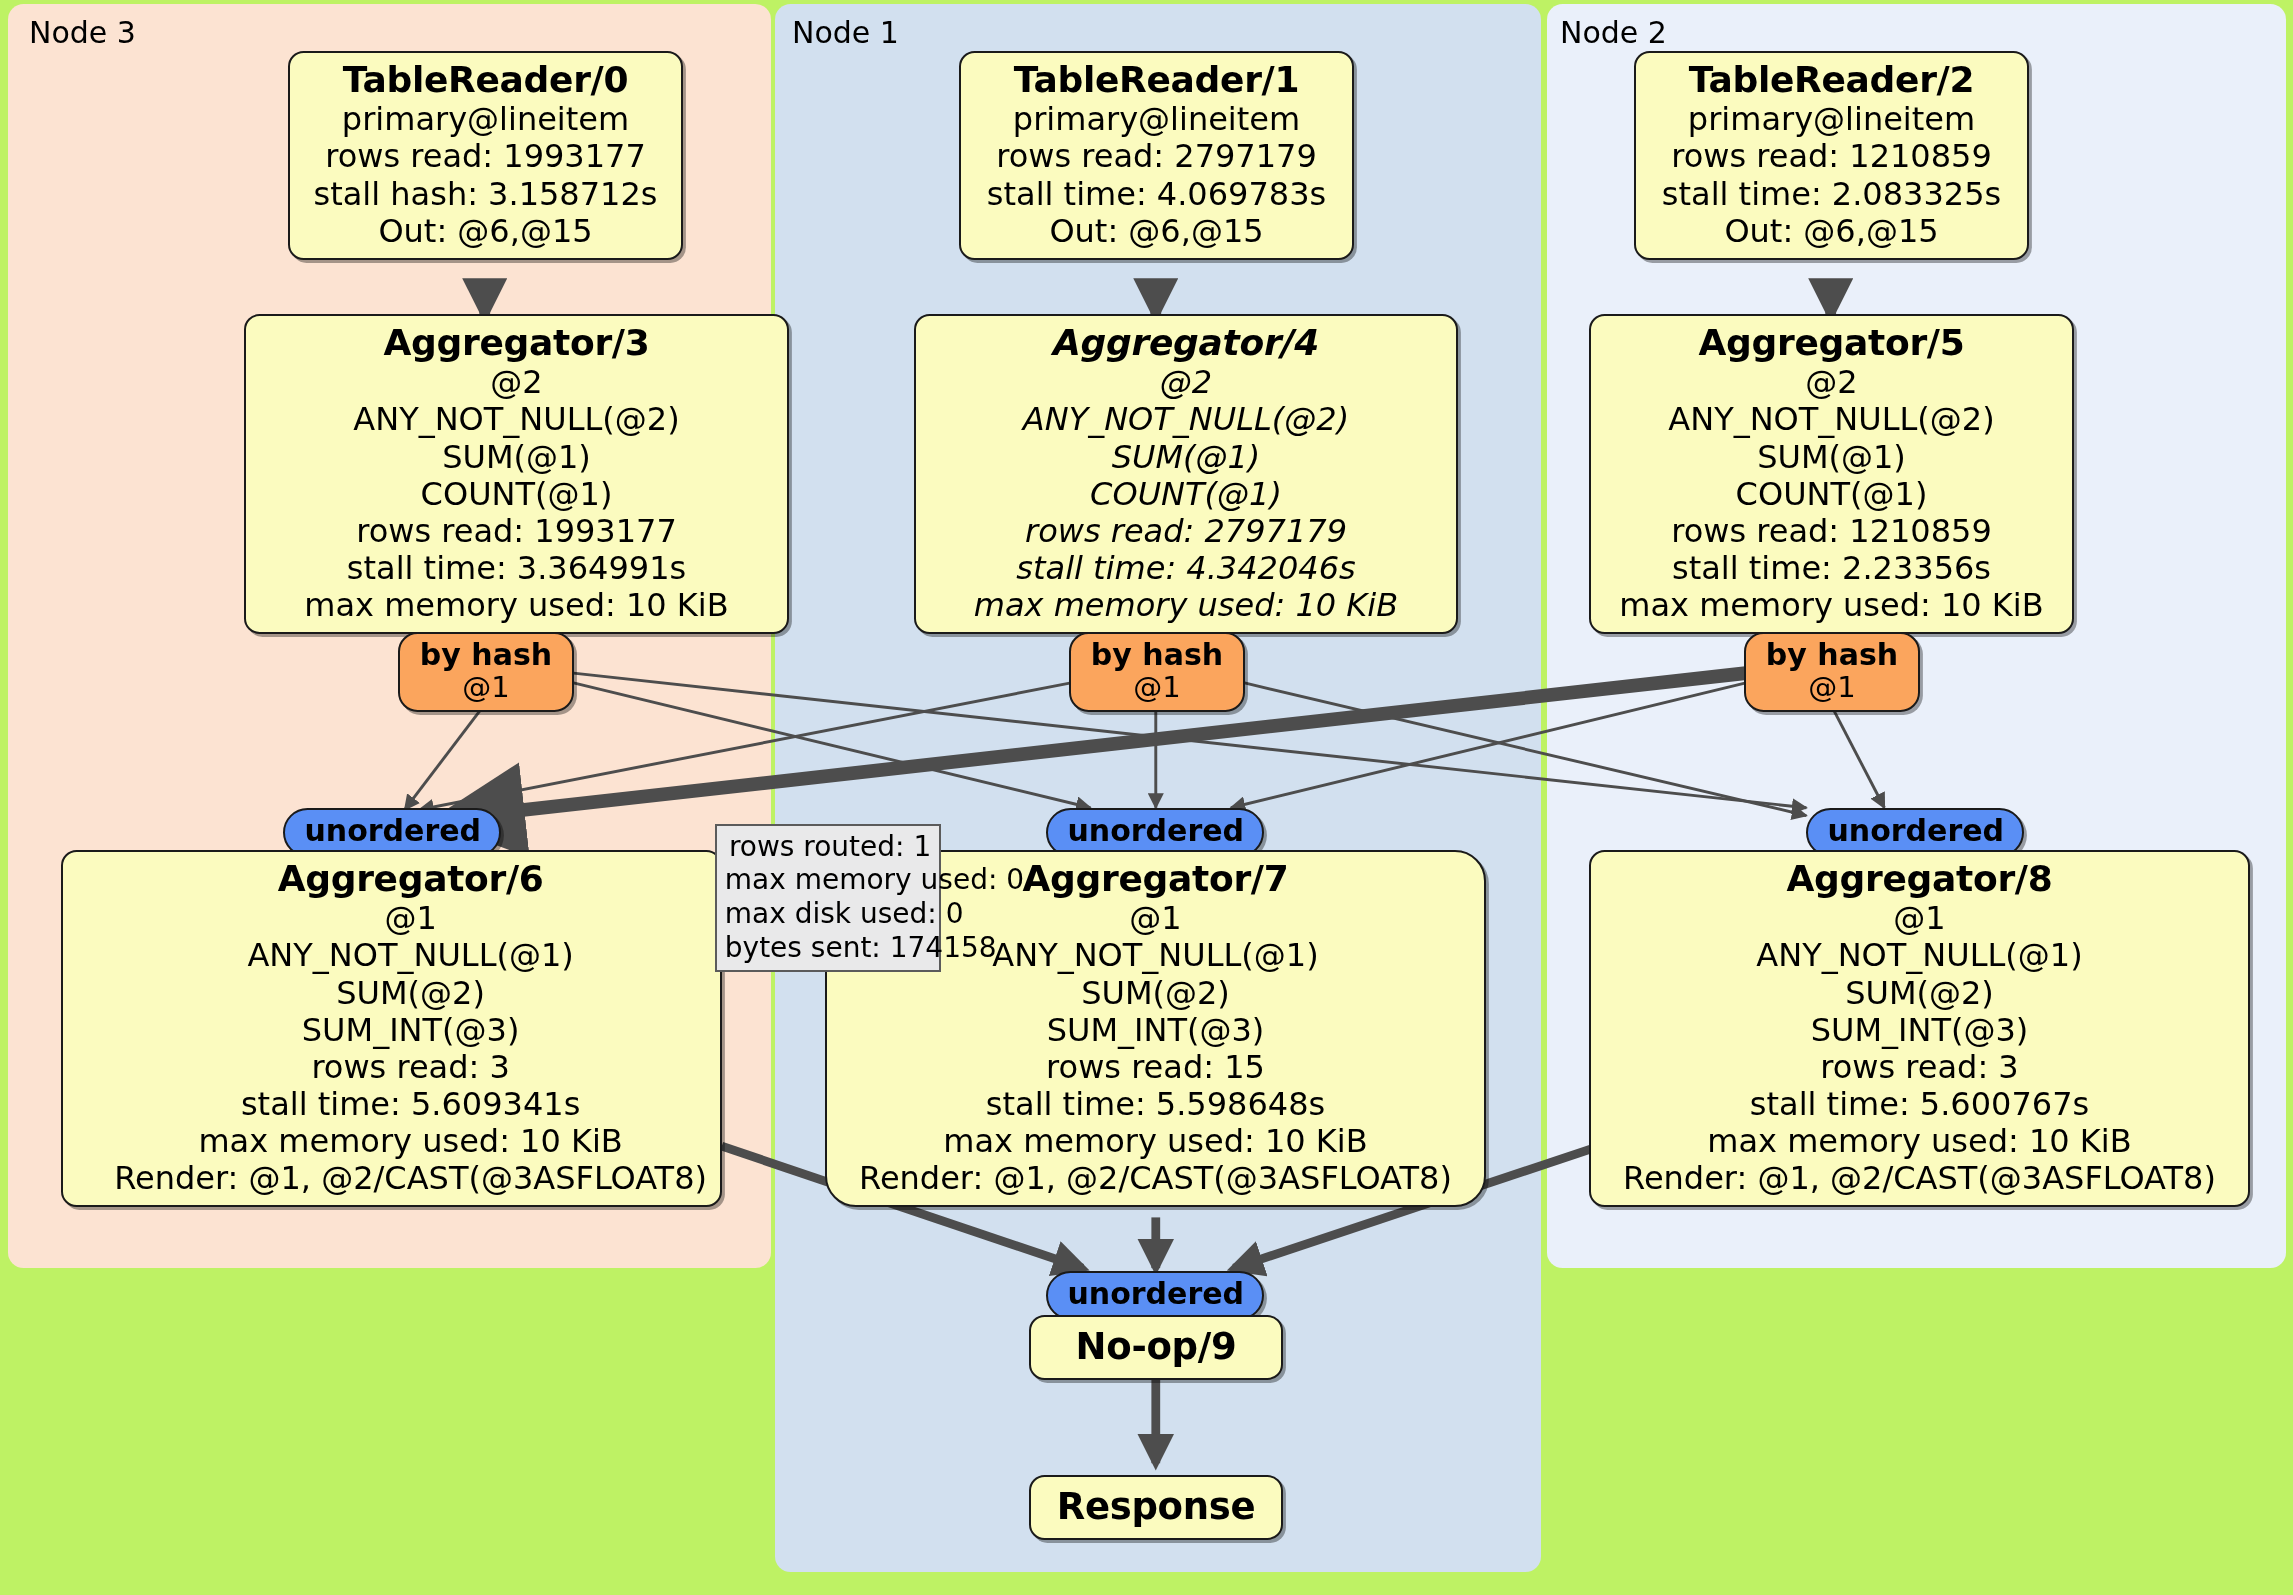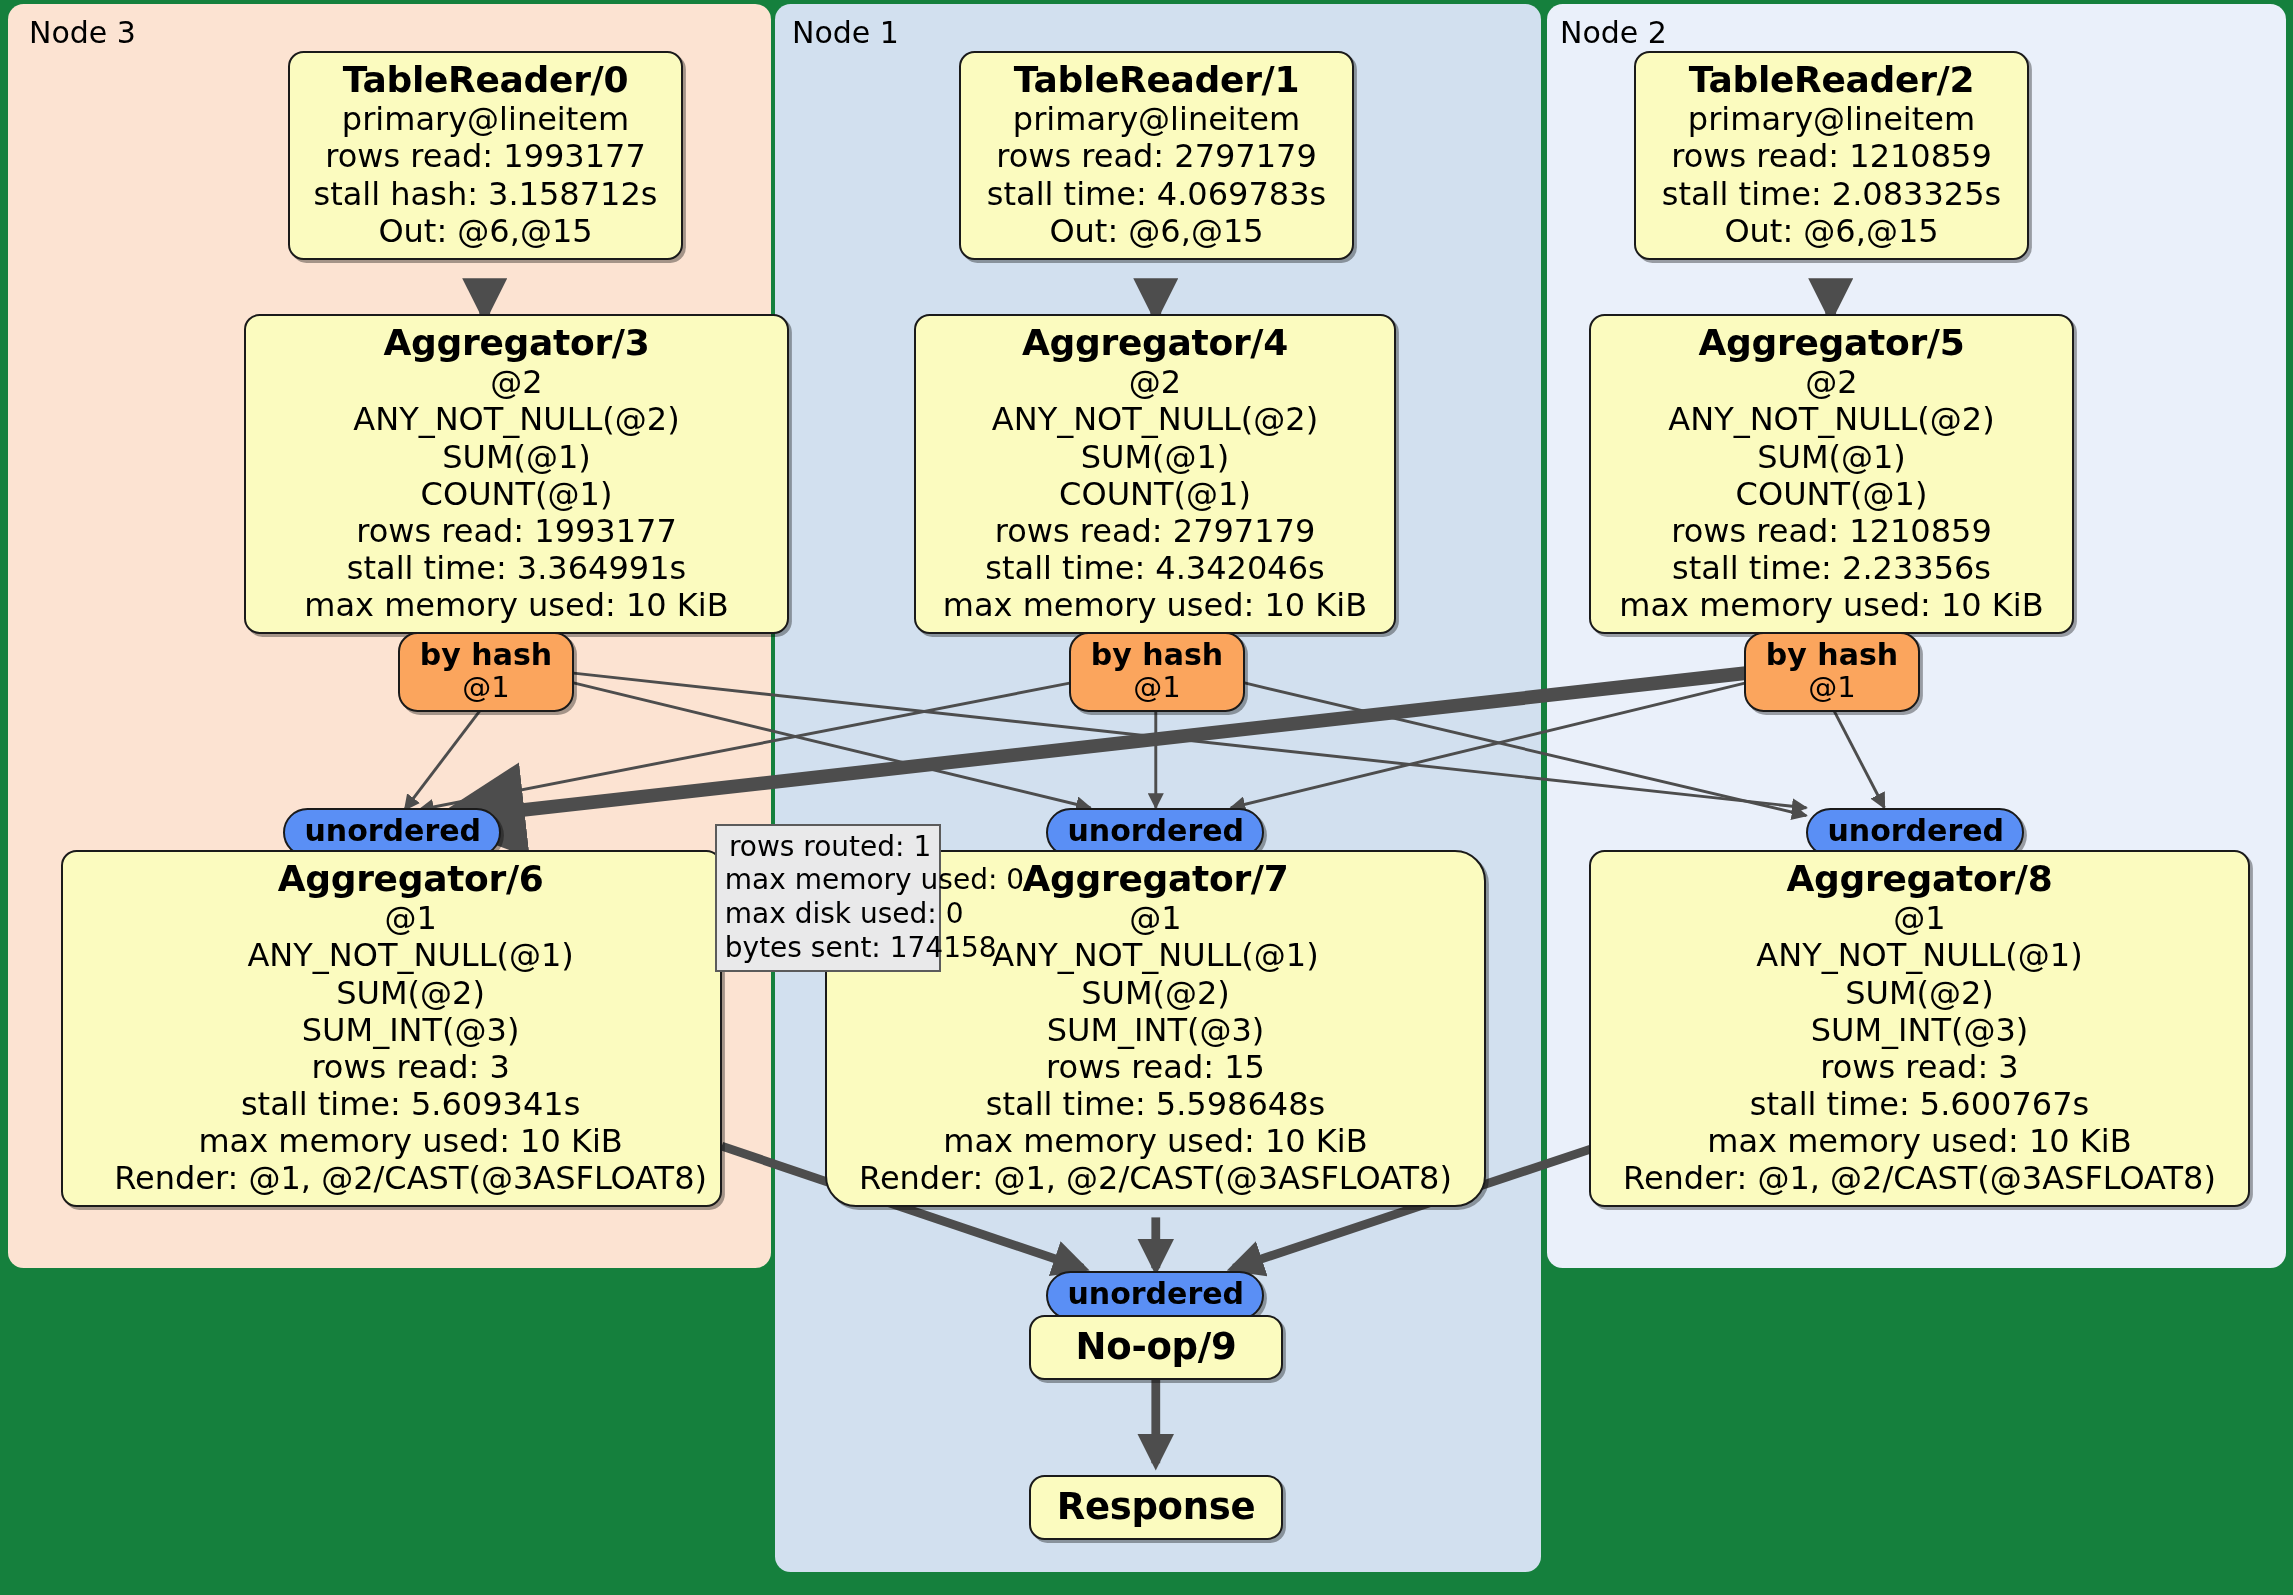--- a/index.html
+++ b/index.html
@@ -7,21 +7,21 @@
     padding: 0;
     background: #ffffff;
   }
   body {
     font-family: "DejaVu Sans", "Liberation Sans", sans-serif;
   }
   #canvas {
     position: relative;
     width: 2294px;
     height: 1596px;
-    background: #15803d;
+    background: #bef264;
     overflow: hidden;
   }
 
   
   .cluster {
     position: absolute;
     border-radius: 15.6px;
     box-sizing: border-box;
   }
   .cluster-label {
@@ -206,21 +206,21 @@
     <div class="title">Aggregator/3</div>
     <div class="line">@2</div>
     <div class="line">ANY_NOT_NULL(@2)</div>
     <div class="line">SUM(@1)</div>
     <div class="line">COUNT(@1)</div>
     <div class="line">rows read: 1993177</div>
     <div class="line">stall time: 3.364991s</div>
     <div class="line">max memory used: 10 KiB</div>
   </div>
 
-  <div class="opnode" style="left:914px; top:314px; width:482px;">
+  <div class="opnode" style="left:914px; top:314px; width:544px;font-style:italic;">
     <div class="title">Aggregator/4</div>
     <div class="line">@2</div>
     <div class="line">ANY_NOT_NULL(@2)</div>
     <div class="line">SUM(@1)</div>
     <div class="line">COUNT(@1)</div>
     <div class="line">rows read: 2797179</div>
     <div class="line">stall time: 4.342046s</div>
     <div class="line">max memory used: 10 KiB</div>
   </div>
 

